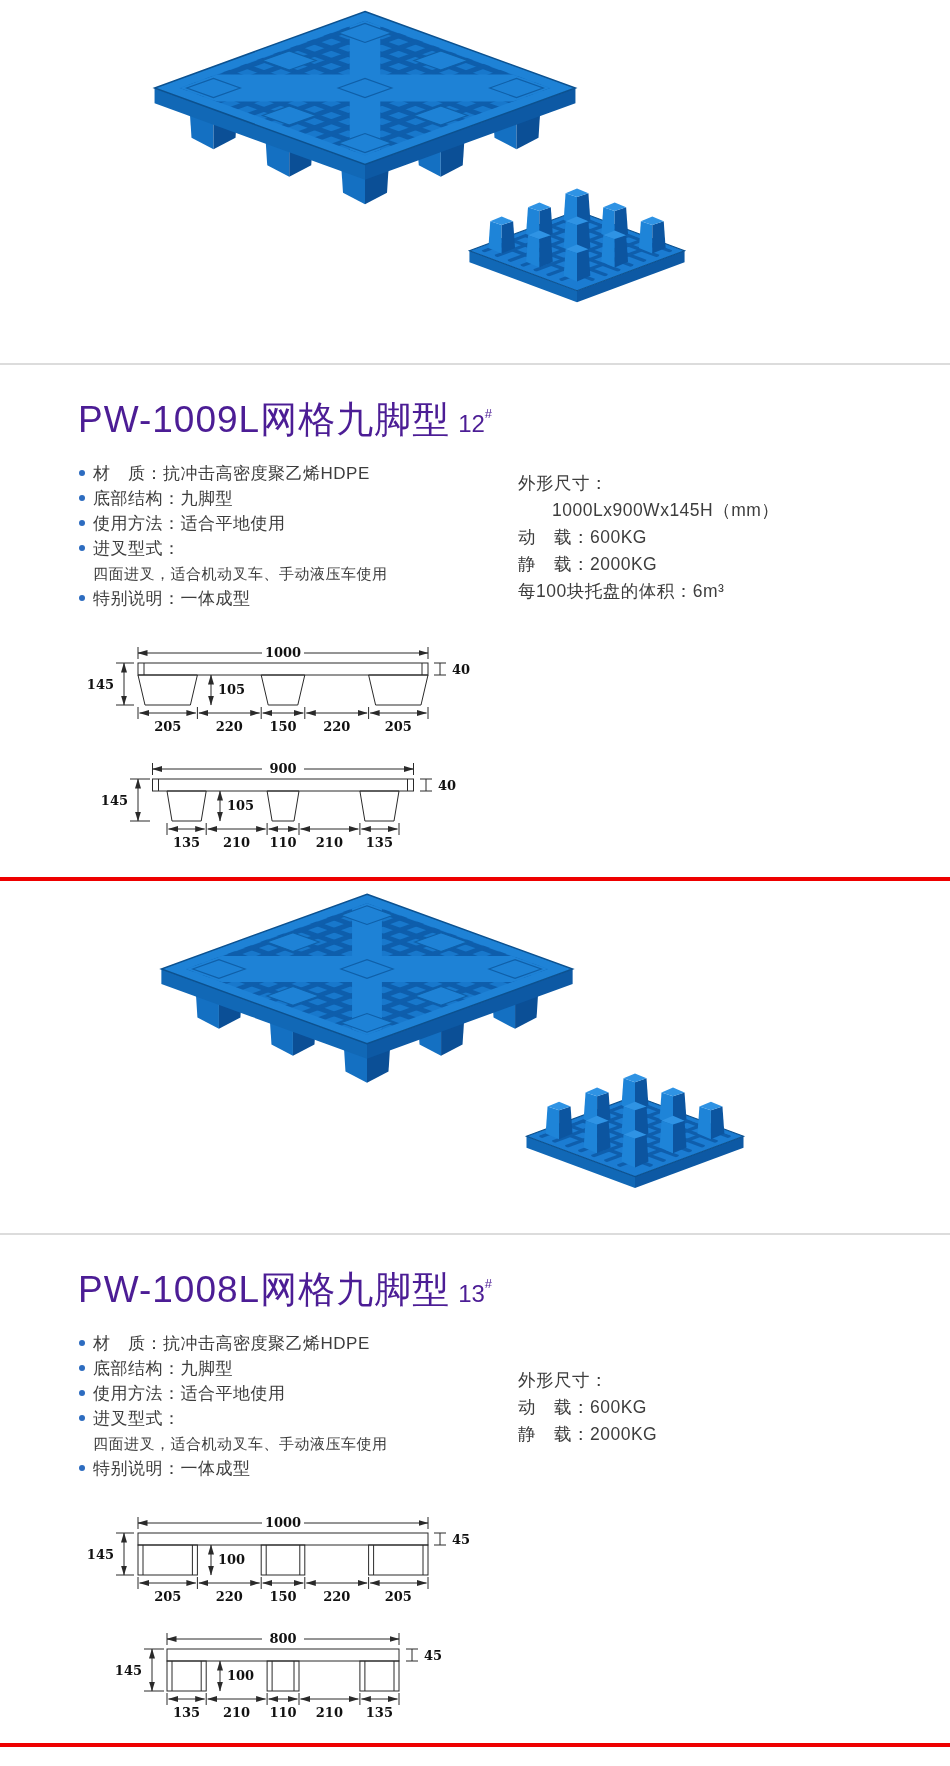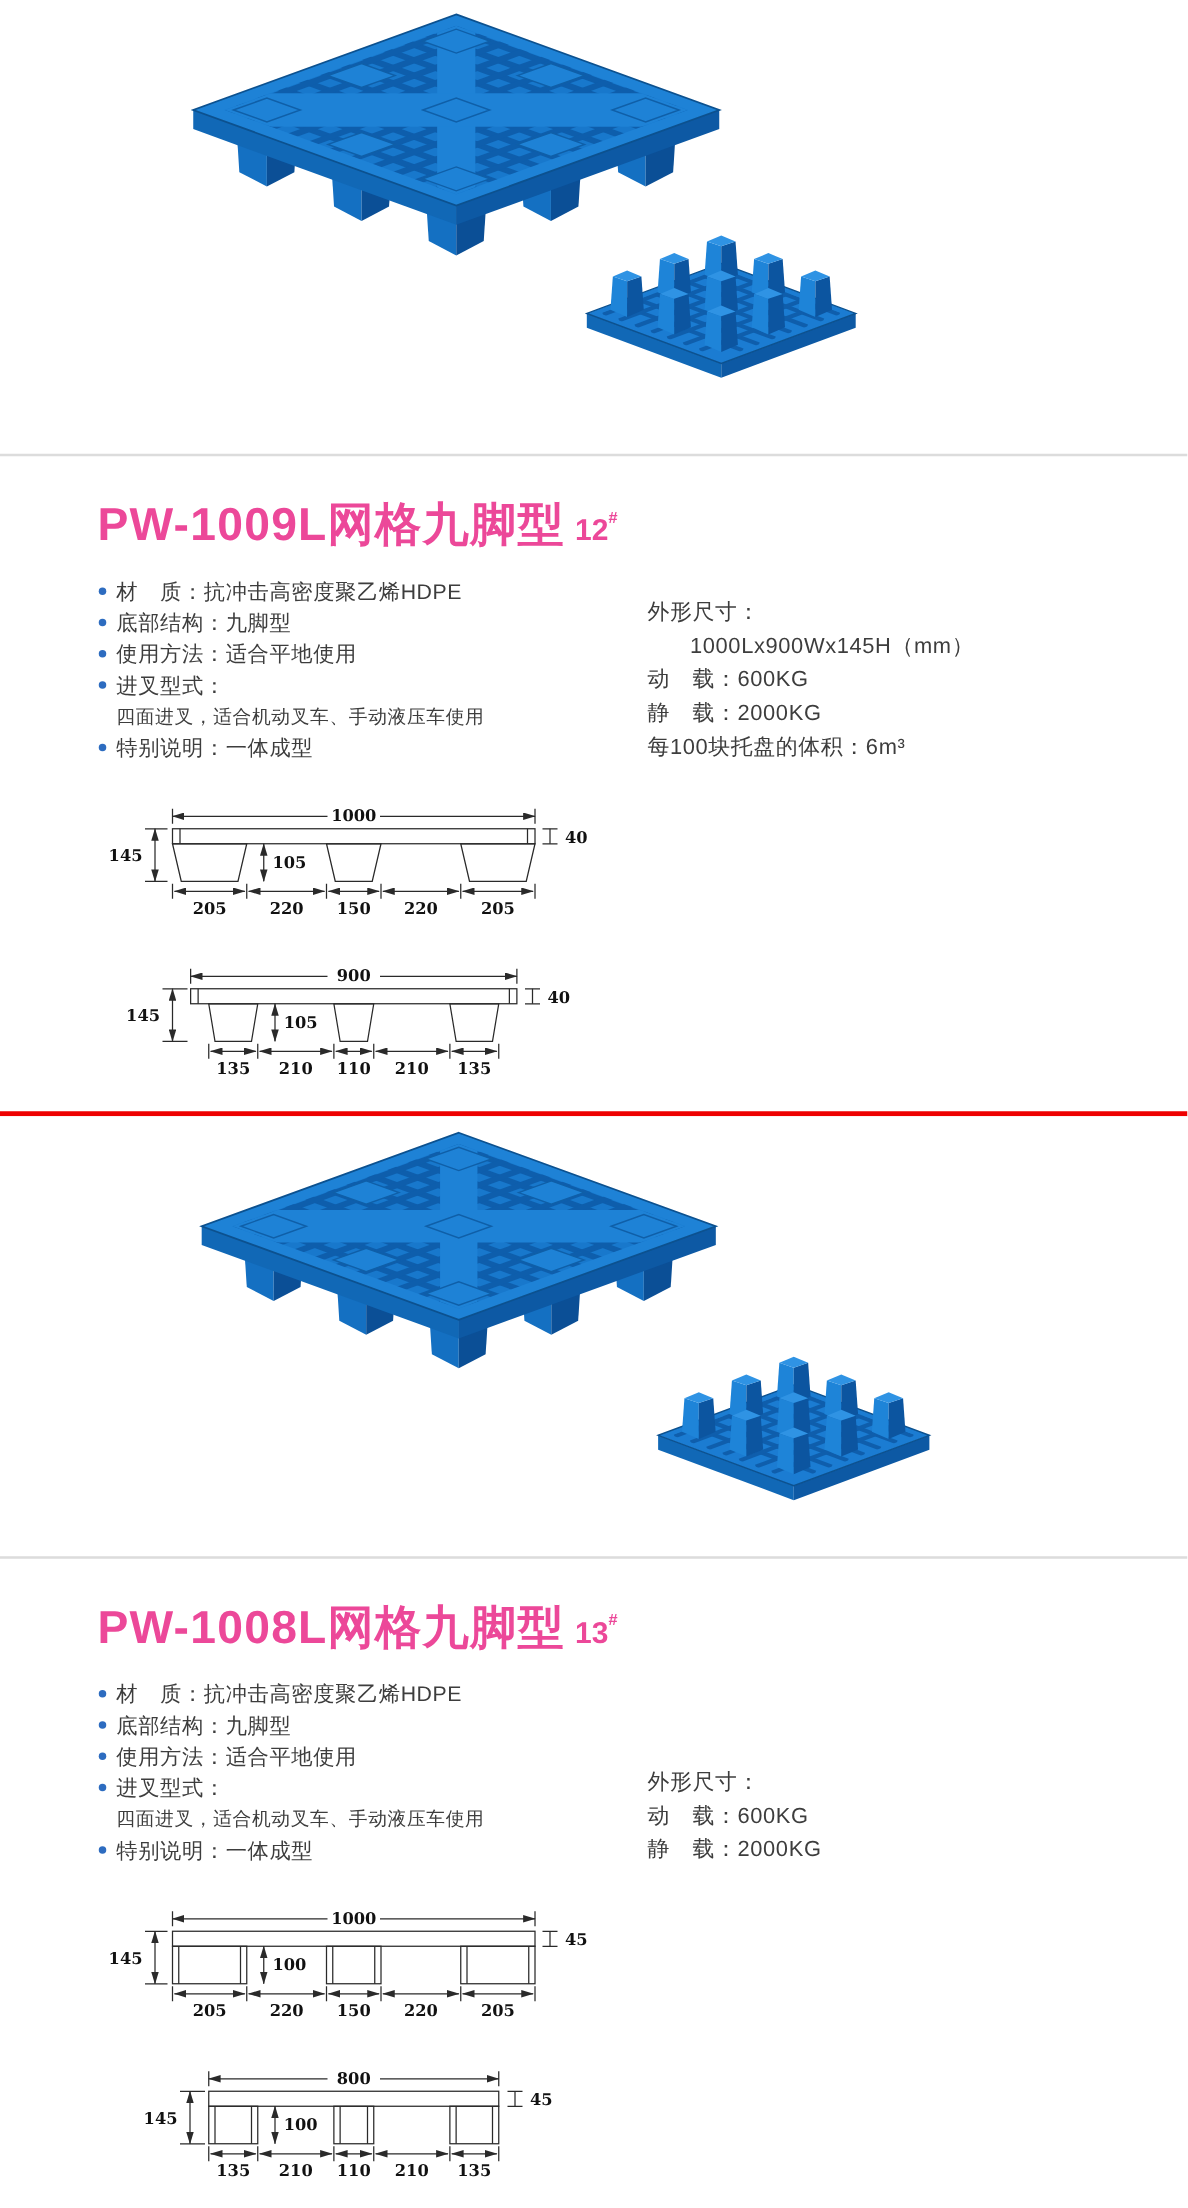--- a/index.html
+++ b/index.html
@@ -7,32 +7,32 @@
   .product-section{position:relative;background:#fff;}
   .hero{position:relative;width:100%;border-bottom:2px solid #dcdcdc;}
   .sec1 .hero{height:363px;}
   .sec2 .hero{height:352px;}
   .pallet{position:absolute;}
   .sec1 .pallet-large{left:145px;top:0;width:440px;}
   .sec1 .pallet-small{left:458px;top:186px;width:238px;}
   .sec2 .pallet-large{left:152px;top:2px;width:430px;}
   .sec2 .pallet-small{left:515px;top:190px;width:240px;}
   .content{padding:0 30px 0 78px;}
-  .title-row{margin:30px 0 12px 0;color:#ec4899;font-weight:700;}
+  .title-row{margin:30px 0 12px 0;color:#4c1d95;font-weight:400;}
   .title-main{font-size:37px;letter-spacing:1px;}
   .title-num{font-size:24px;margin-left:8px;}
   .title-sup{font-size:13px;vertical-align:14px;}
-  .columns{display:flex;align-items:flex-end;}
+  .columns{display:flex;align-items:center;}
   .bullets{flex:0 0 440px;list-style:none;margin:4px 0 0 0;padding:0;}
   .bullets li{position:relative;padding-left:15px;font-size:17px;line-height:25px;letter-spacing:.5px;}
   .dot{position:absolute;left:1px;top:9px;width:6px;height:6px;border-radius:50%;background:#2d6cc0;}
   .fork-detail{font-size:15px;line-height:25px;letter-spacing:.5px;}
   .specs{margin-top:6px;font-size:17.5px;line-height:27px;letter-spacing:.5px;}
   .spec-line.indent{padding-left:34px;}
-  .drawings{margin:28px 0 0 0;display:flex;flex-direction:column;gap:32px;}
+  .drawings{margin:28px 0 0 0;display:flex;flex-direction:column;gap:20px;}
   .drawing{width:420px;height:96px;display:block;}
   .drawing line,.drawing rect,.drawing polygon{stroke:#2a2a2a;stroke-width:1;fill:none;}
   .drawing text{font-family:"DejaVu Serif",serif;font-weight:700;font-size:13px;fill:#111;stroke:none;}
   .red-divider{height:4px;background:#ee0000;margin-top:26px;}
   .sec2 .red-divider{margin-top:22px;}
   .page-bottom-pad{height:22px;background:#fff;}
   .defs-holder{position:absolute;width:0;height:0;overflow:hidden;}
 </style>
 </head>
 <body>

